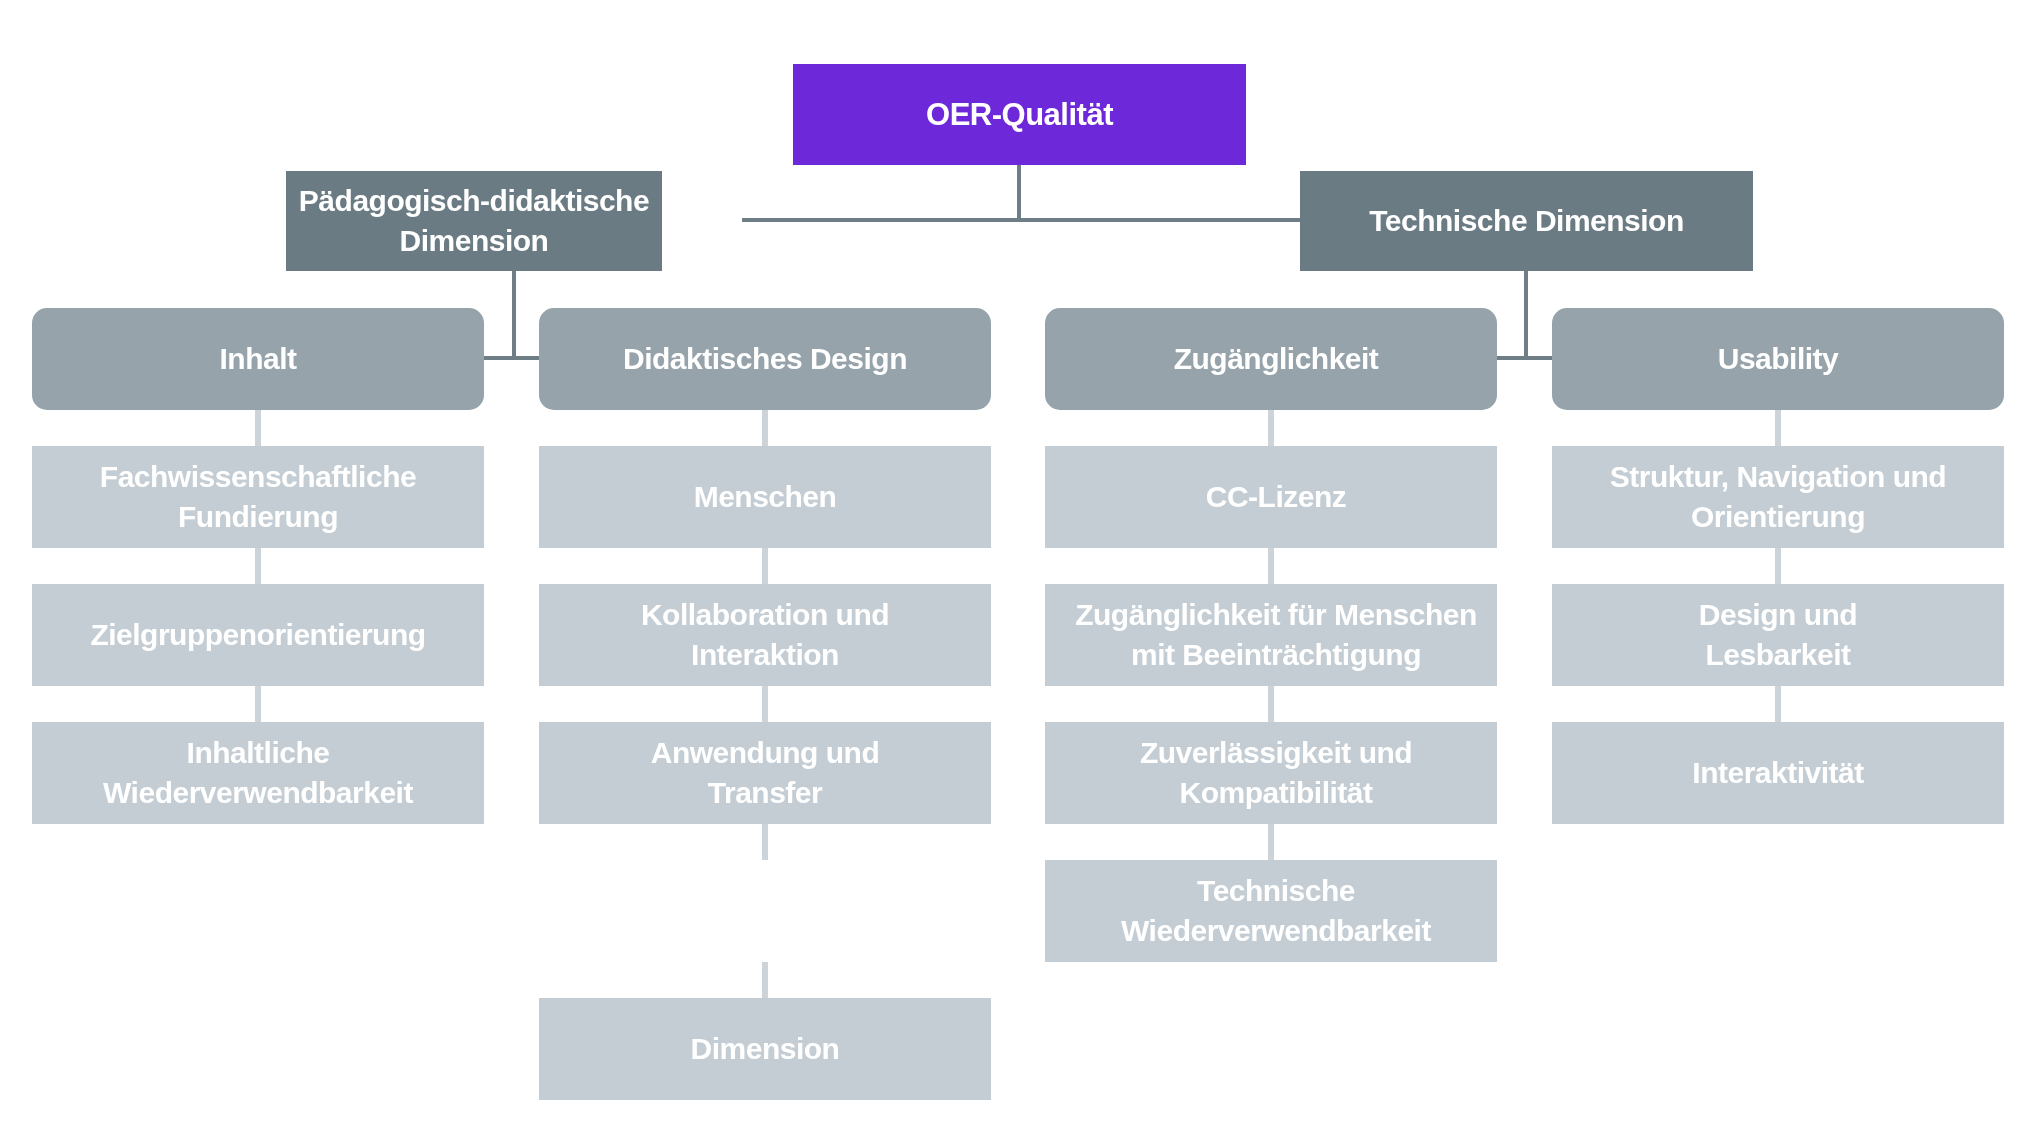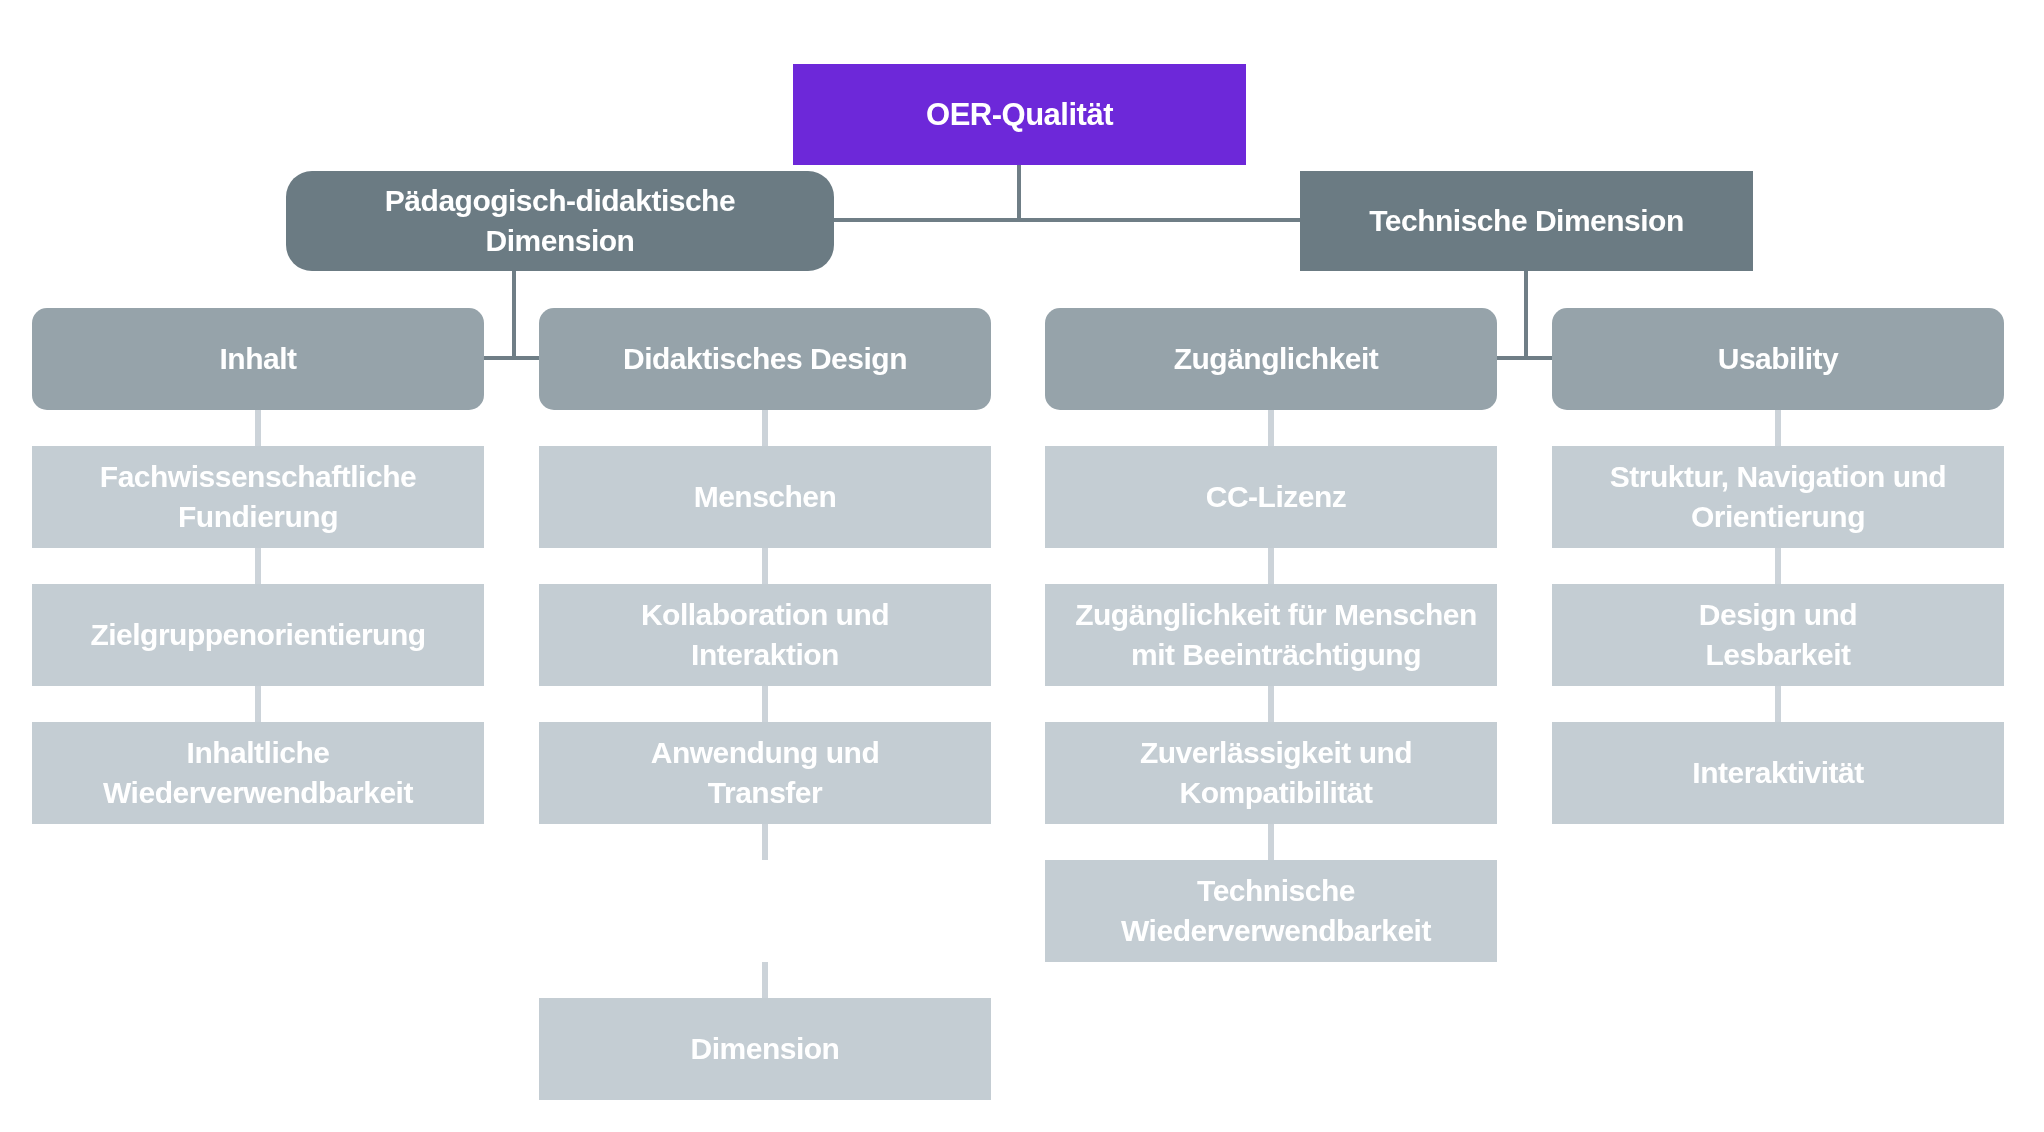--- a/index.html
+++ b/index.html
@@ -12,21 +12,21 @@
     position:absolute;
     display:flex;align-items:center;justify-content:center;
     text-align:center;
     color:#ffffff;font-weight:700;
     font-size:30px;line-height:40px;letter-spacing:-0.5px;
     white-space:pre-line;
     padding:0 2px;box-sizing:border-box;
   }
   .root-node{background:#6d28d9;left:793px;top:28px;width:453px;height:101px;font-size:31px;margin-top:36px;}
   .dim-node{background:#6b7b83;height:100px;top:171px;}
-  .dim-1{left:286px;width:548px;border-radius:26px;}
+  .dim-1{left:286px;width:376px;}
   .dim-2{left:1300px;width:453px;}
   .header-node{background:#96a3aa;top:308px;height:102px;width:452px;border-radius:15px;}
   .item-node{background:#c4cdd3;height:102px;width:452px;}
   .col-1{left:32px;}  .col-2{left:539px;}  .col-3{left:1045px;padding-left:12px;}  .col-4{left:1552px;}
   .row-1{top:446px;} .row-2{top:584px;} .row-3{top:722px;} .row-4{top:860px;} .row-5{top:998px;}
   .line{position:absolute;}
   .line-dark{background:#6f7e86;}
   .line-light{background:#ccd3d9;width:6px;height:36px;}
   
   .v-root {left:1017px;top:132px;width:4px;height:90px;}

